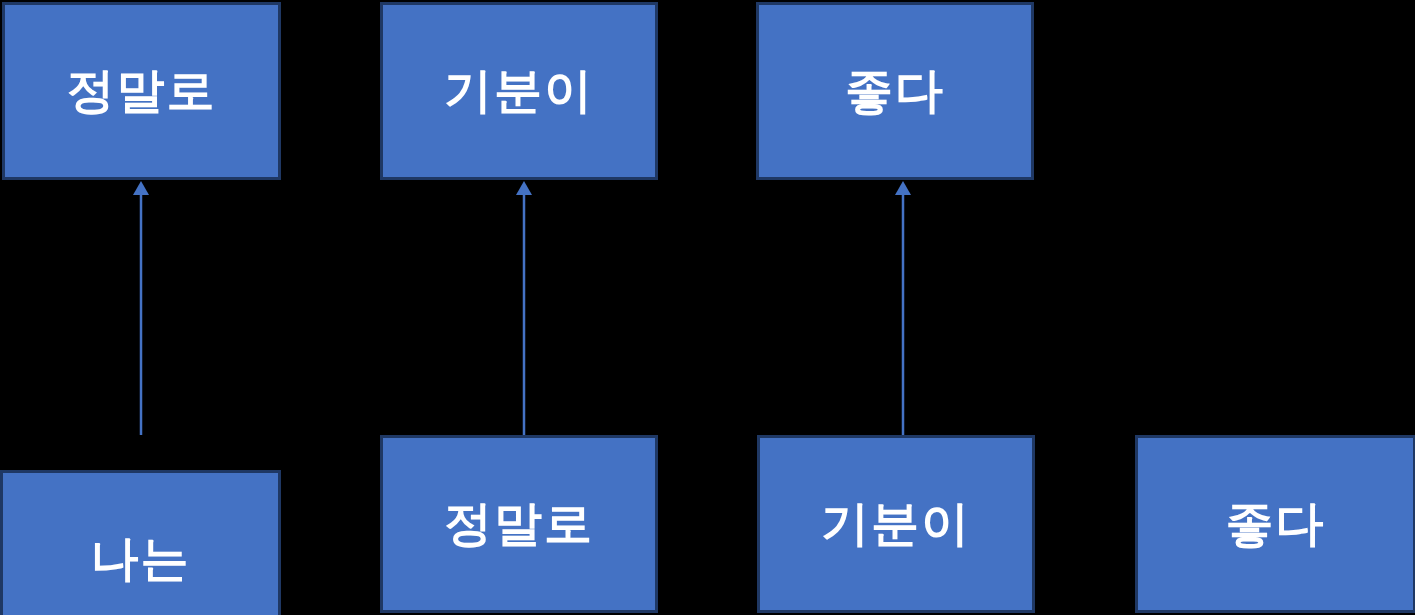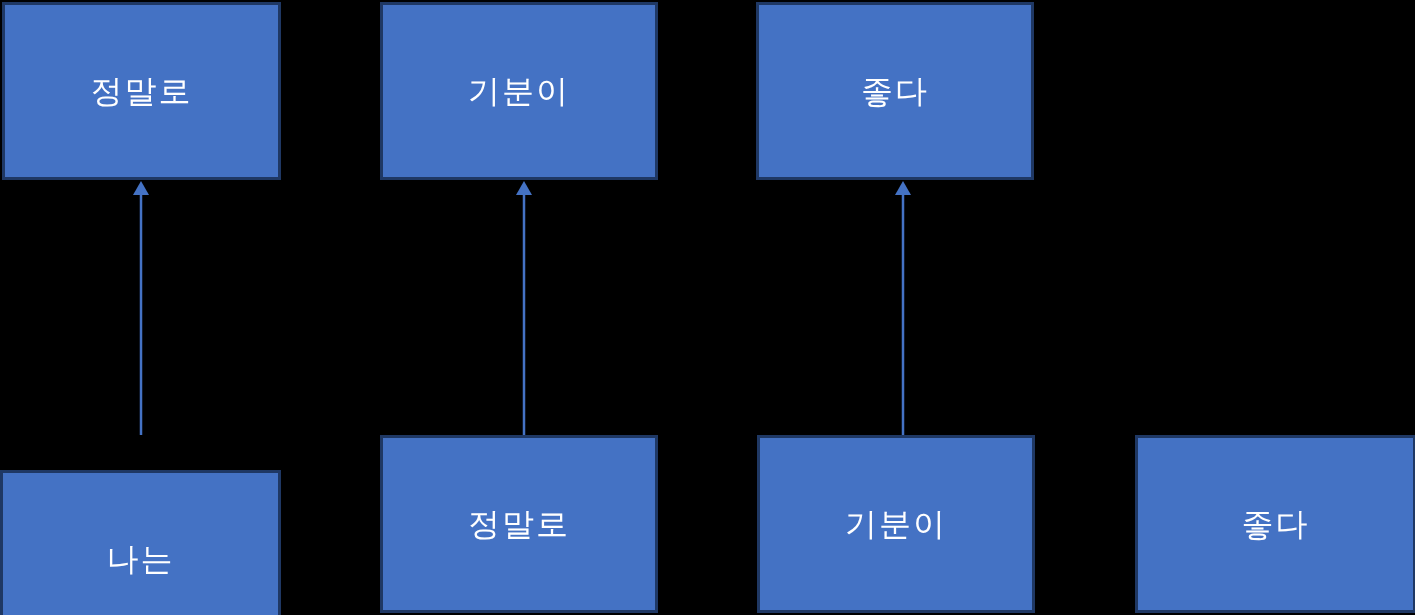--- a/index.html
+++ b/index.html
@@ -19,22 +19,22 @@
     position: absolute;
     box-sizing: border-box;
     background: var(--box-fill, #4472C4);
     border: 3px solid var(--box-border, #1F3864);
     display: flex;
     align-items: center;
     justify-content: center;
   }
   .box .label {
     color: var(--text, #fff);
-    font-size: 32px;
-    font-weight: 400;
+    font-size: 48px;
+    font-weight: 700;
     letter-spacing: 2px;
     line-height: 1;
     user-select: none;
   }
   
   .t0 { left: 2px;    top: 2px;  width: 279px; height: 178px; }
   .t1 { left: 380px;  top: 2px;  width: 278px; height: 178px; }
   .t2 { left: 756px;  top: 2px;  width: 278px; height: 178px; }
   
   .b0 { left: 0px;    top: 435px; width: 281px; height: 178px; margin-top: 35px; }

